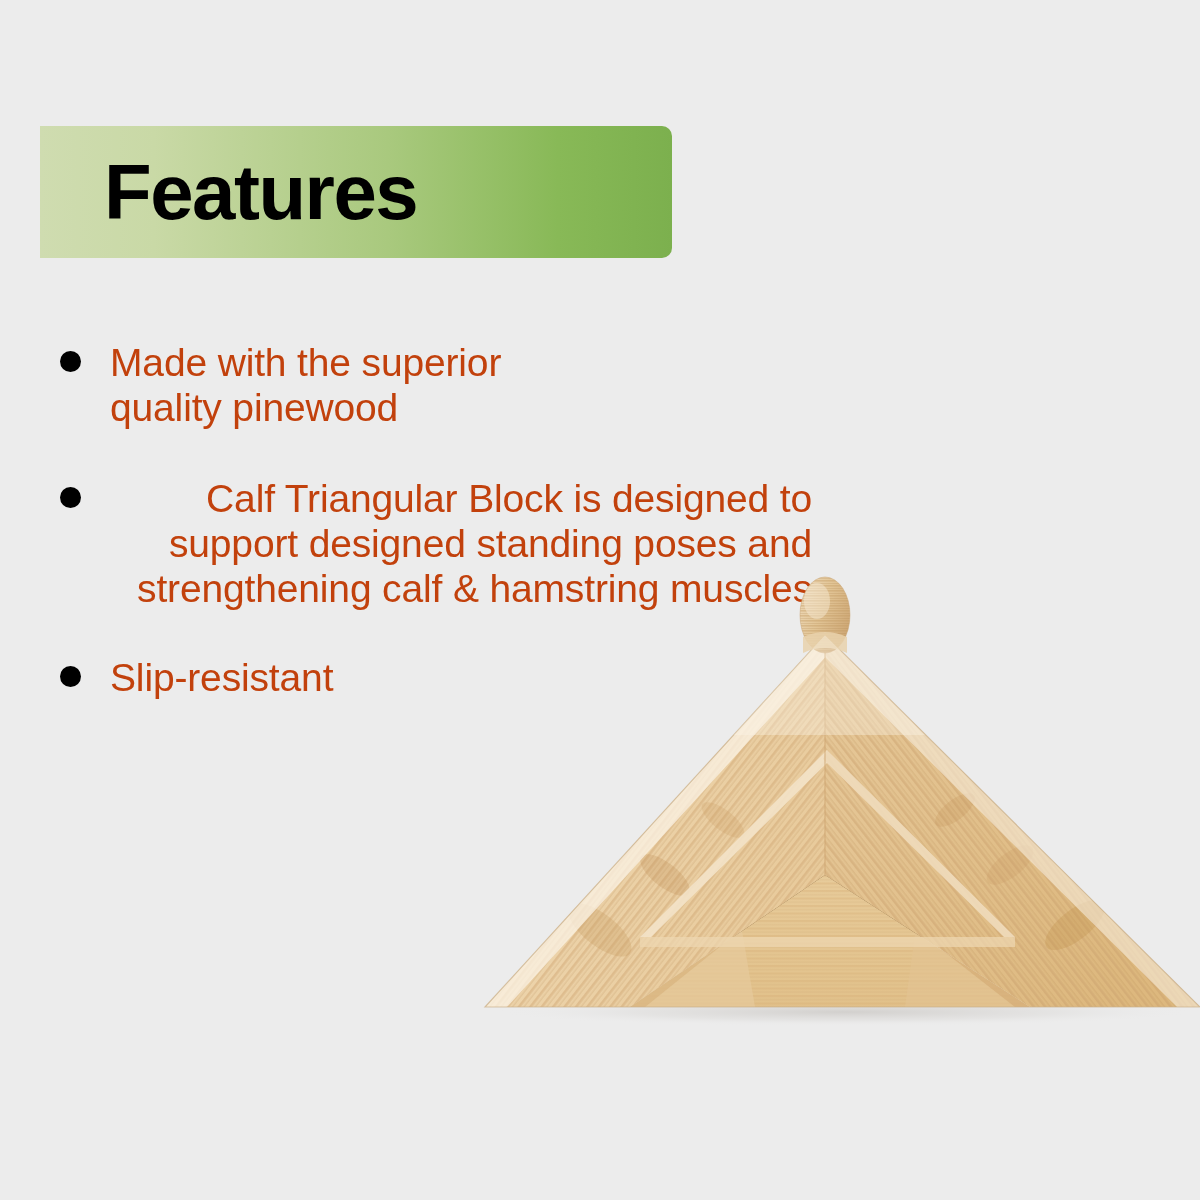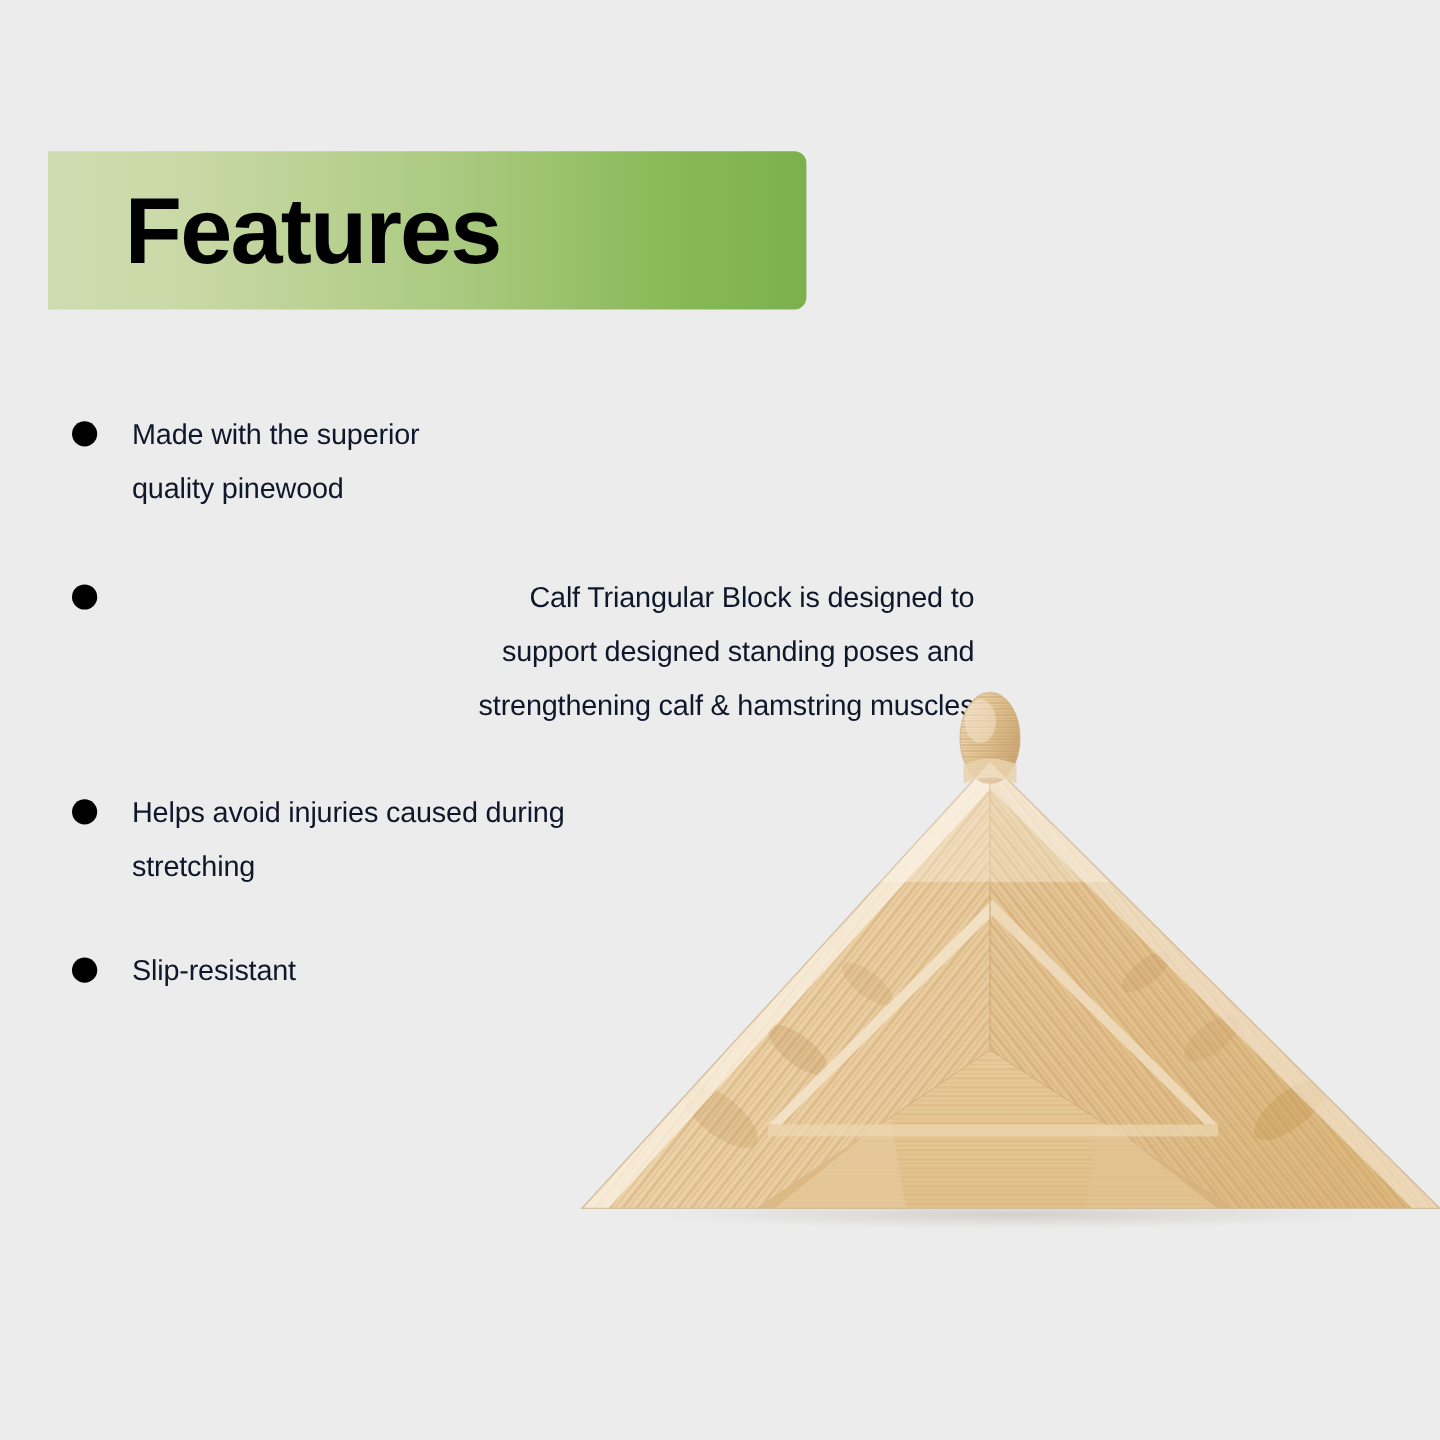--- a/index.html
+++ b/index.html
@@ -72,24 +72,24 @@
     position: absolute;
     left: 8px;
     top: 11px;
     width: 21px;
     height: 21px;
     border-radius: 50%;
     background: #000000;
   }
   .feature-text {
     display: block;
-    font-size: 24px;
+    font-size: 39px;
     line-height: 45px;
     font-weight: 500;
-    color: #0f172a;
+    color: #c2410c;
     letter-spacing: -0.15px;
     font-family: "Liberation Sans", sans-serif;
   }
 
   
   .fi-0 { margin-bottom: 46px; }
   .fi-1 { margin-bottom: 44px; text-align: right; }
   .fi-2 { margin-bottom: 42px; }
 
   .feature-line { display: block; white-space: nowrap; }
@@ -125,27 +125,20 @@
 
     <li class="feature-item fi-1">
       <span class="feature-bullet"></span>
       <span class="feature-text">
         <span class="feature-line">Calf Triangular Block is designed to</span>
         <span class="feature-line">support designed standing poses and</span>
         <span class="feature-line">strengthening calf &amp; hamstring muscles</span>
       </span>
     </li>
 
-    <li class="feature-item fi-2">
-      <span class="feature-bullet"></span>
-      <span class="feature-text">
-        <span class="feature-line">Helps avoid injuries caused during</span>
-        <span class="feature-line">stretching</span>
-      </span>
-    </li>
 
     <li class="feature-item fi-3">
       <span class="feature-bullet"></span>
       <span class="feature-text">
         <span class="feature-line">Slip-resistant</span>
       </span>
     </li>
 
   </ul>
 

